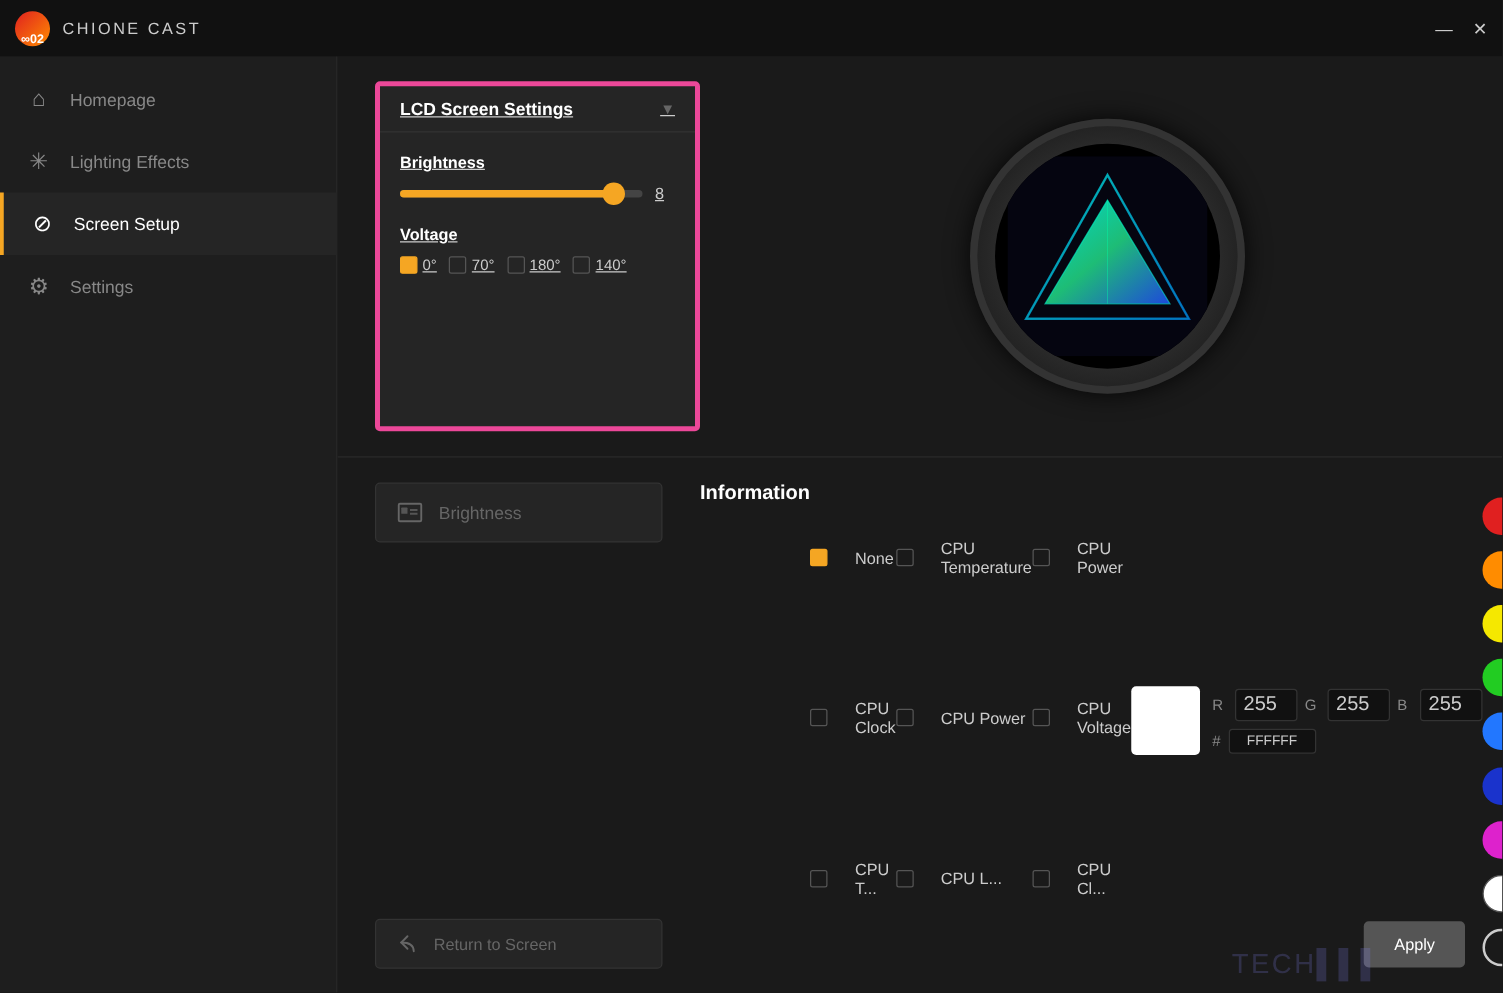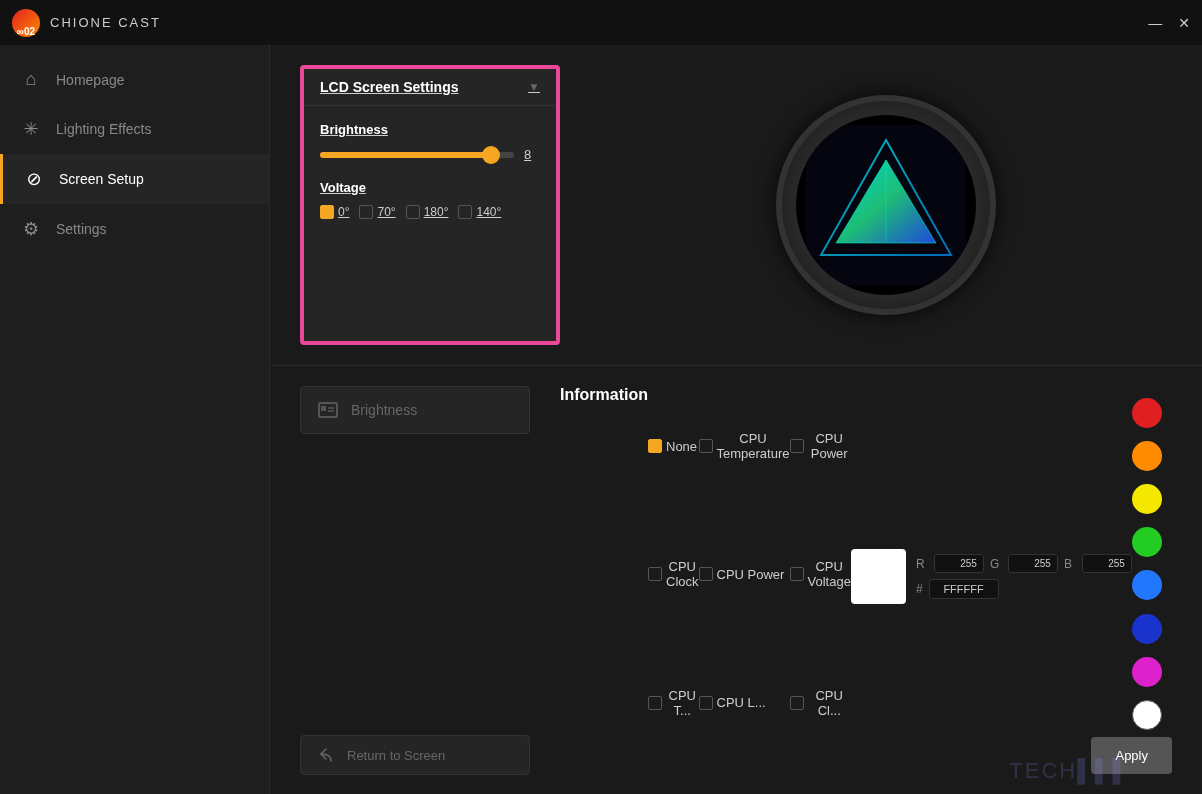--- a/index.html
+++ b/index.html
@@ -312,24 +312,23 @@
     }
     .info-checkboxes {
       display: grid;
       grid-template-columns: 1fr 1fr 1fr;
       gap: 8px 0;
       margin-bottom: 12px;
     }
     .info-checkbox-row {
       display: flex;
       align-items: center;
-      gap: 4px;
-      font-size: 13px;
-      color: #ccc;
-      text-align: center;
+      gap: 22px;
+      font-size: 13px;
+      color: #ccc;
     }
     .checkbox {
       width: 14px;
       height: 14px;
       border: 1px solid #555;
       border-radius: 2px;
       flex-shrink: 0;
     }
     .checkbox.checked-yellow {
       background: #f5a623;
@@ -368,24 +367,24 @@
     .rgb-label {
       font-size: 12px;
       color: #888;
       width: 12px;
     }
     .rgb-input {
       background: #111;
       border: 1px solid #333;
       border-radius: 3px;
       color: #ccc;
-      font-size: 10px;
+      font-size: 16px;
       padding: 3px 6px;
       width: 50px;
-      text-align: right;
+      text-align: left;
     }
     .hex-row {
       display: flex;
       align-items: center;
       gap: 6px;
     }
     .hex-label {
       font-size: 12px;
       color: #888;
     }
@@ -431,21 +430,21 @@
       border-radius: 4px;
       padding: 11px 24px;
       font-size: 13px;
       cursor: pointer;
     }
 
     
     .watermark {
       position: absolute;
       bottom: 10px;
-      right: 72px;
+      right: 96px;
       opacity: 0.2;
       font-size: 22px;
       color: #88f;
       letter-spacing: 2px;
     }
   </style>
 </head>
 <body>
 
 <div class="titlebar">

